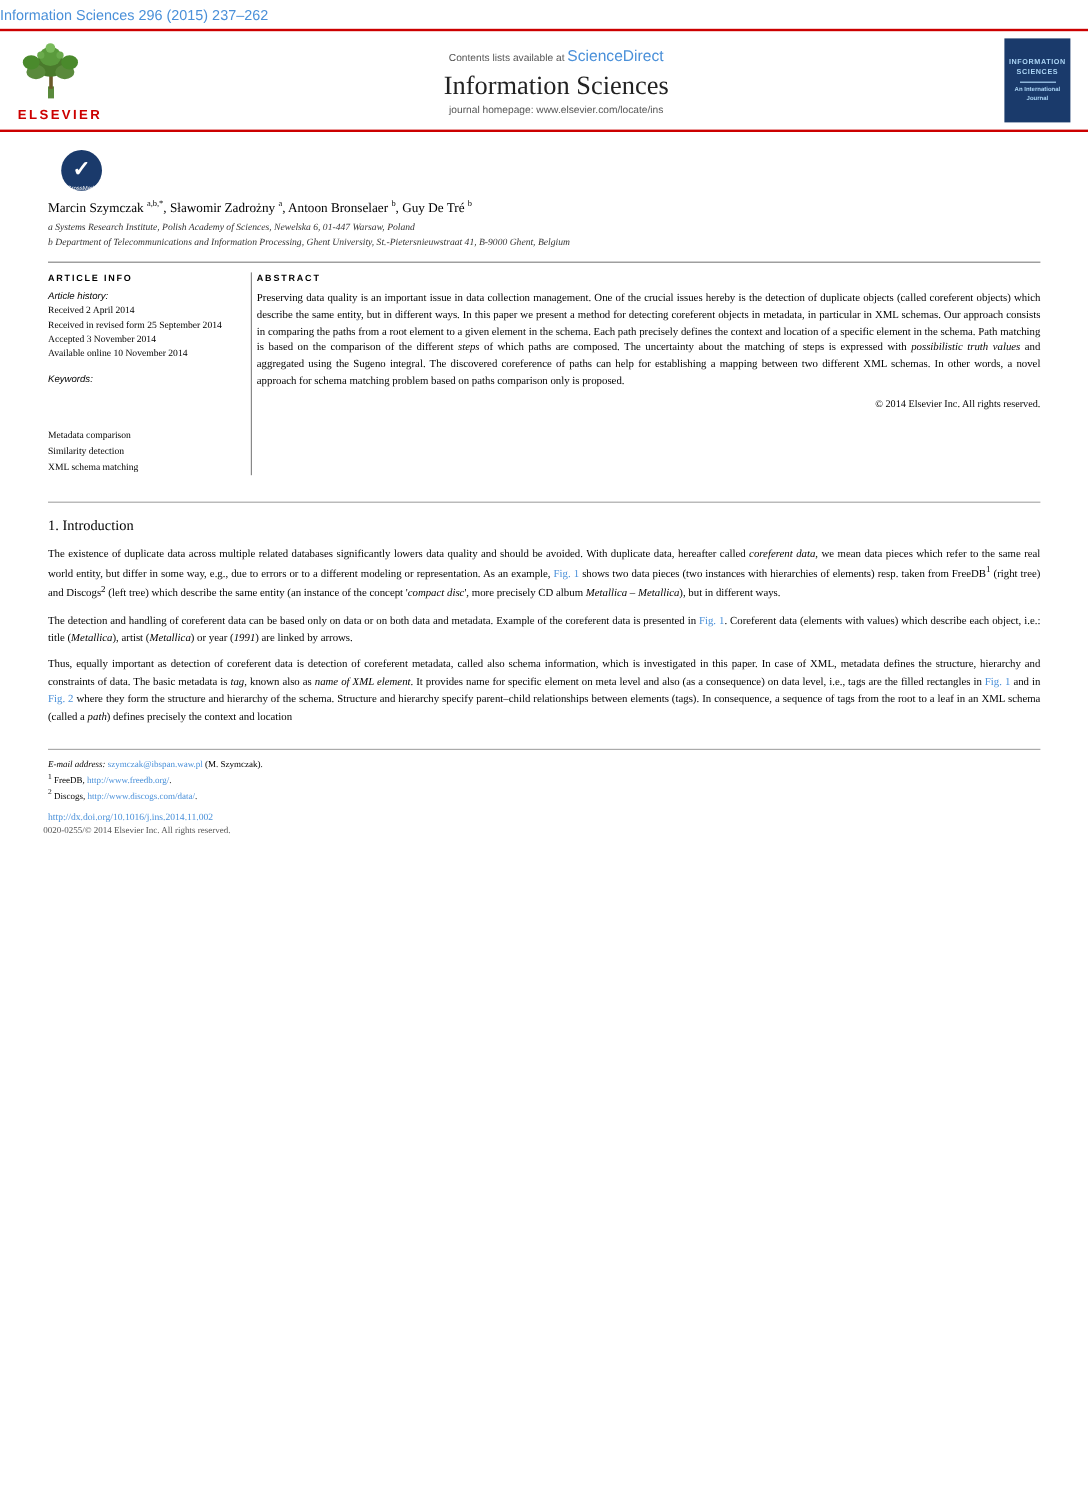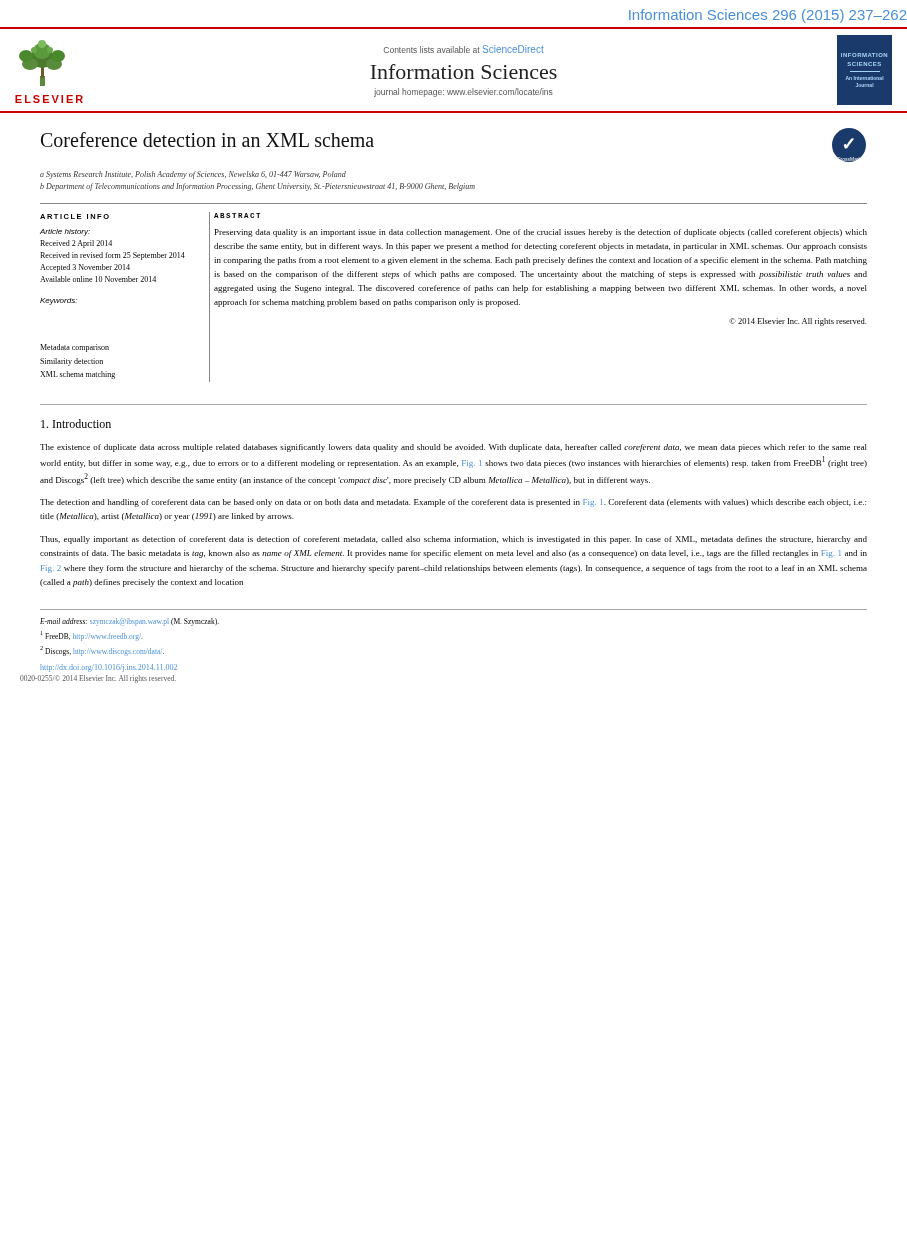--- a/index.html
+++ b/index.html
@@ -7,22 +7,22 @@
       background: #fff;
       font-family: 'Times New Roman', Times, serif;
       font-size: 10px;
       color: #000;
       width: 907px;
       min-height: 1238px;
     }
 
     
     .top-ref {
-      text-align: right;
-      font-size: 15px;
+      text-align: left;
+      font-size: 12px;
       color: #4a90d9;
       padding: 6px 0 4px;
       font-family: Arial, sans-serif;
     }
 
     
     .journal-header {
       border-top: 2px solid #c00;
       border-bottom: 2px solid #c00;
       display: flex;
@@ -55,21 +55,21 @@
 
     .contents-line {
       font-size: 8.5px;
       color: #555;
       font-family: Arial, sans-serif;
       margin-bottom: 2px;
     }
 
     .sciencedirect-link {
       color: #4a90d9;
-      font-size: 10px;
+      font-size: 13px;
       font-family: Arial, sans-serif;
     }
 
     .journal-name-header {
       font-family: Liberation Serif, serif;
       font-size: 22px;
       color: #222;
       margin: 4px 0 2px;
     }
 
@@ -194,21 +194,21 @@
       color: #000;
       margin-top: 36px;
     }
 
     
     .abstract-col {
       flex: 1;
     }
 
     .abstract-title {
-      font-family: Liberation Mono, monospace;
+      font-family: Liberation Sans, sans-serif;
       font-size: 7.5px;
       font-weight: bold;
       letter-spacing: 1.5px;
       text-transform: uppercase;
       margin-bottom: 6px;
     }
 
     .abstract-text {
       font-size: 9px;
       line-height: 1.55;
@@ -279,21 +279,21 @@
       color: #4a90d9;
     }
 
     .doi-line {
       padding: 6px 40px 2px;
       font-size: 8px;
       color: #4a90d9;
     }
 
     .license-line {
-      padding: 0 20px;
+      padding: 0 36px;
       font-size: 7.5px;
       color: #555;
     }
 
     
     .elsevier-tree svg {
       width: 65px;
       height: 52px;
     }
   </style>
@@ -343,31 +343,33 @@
       <div style="font-size:6px; letter-spacing:0.5px; color:#aad4f5;">SCIENCES</div>
       <div style="width:30px;height:1px;background:#aad4f5;margin:3px auto;"></div>
       <div style="font-size:5px;color:#aad4f5;line-height:1.3;">An International<br>Journal</div>
     </div>
   </div>
 </div>
 
 <div class="main-content">
 
   <div class="article-title-section">
-    <div class="article-title">Coreference detection in an XML schema</div>
 
     <div class="crossmark">
       <svg viewBox="0 0 36 36" xmlns="http://www.w3.org/2000/svg">
         <circle cx="18" cy="18" r="17" fill="#1a3a6b" stroke="none"></circle>
         <text x="18" y="23" text-anchor="middle" fill="white" font-size="18" font-family="serif" font-weight="bold">✓</text>
         <text x="18" y="34" text-anchor="middle" fill="white" font-size="5" font-family="Arial">CrossMark</text>
       </svg>
     </div>
   </div>
 
+  <div class="authors-line">
+    Marcin Szymczak <sup class="author-sup">a,b,*</sup>, Sławomir Zadrożny <sup class="author-sup">a</sup>, Antoon Bronselaer <sup class="author-sup">b</sup>, Guy De Tré <sup class="author-sup">b</sup>
+  </div>
 
   <div class="affiliations">
     <div>a Systems Research Institute, Polish Academy of Sciences, Newelska 6, 01-447 Warsaw, Poland</div>
     <div>b Department of Telecommunications and Information Processing, Ghent University, St.-Pietersnieuwstraat 41, B-9000 Ghent, Belgium</div>
   </div>
 
   <div class="article-body">
 
     <div class="article-info">
       <div class="info-section-title">ARTICLE INFO</div>

